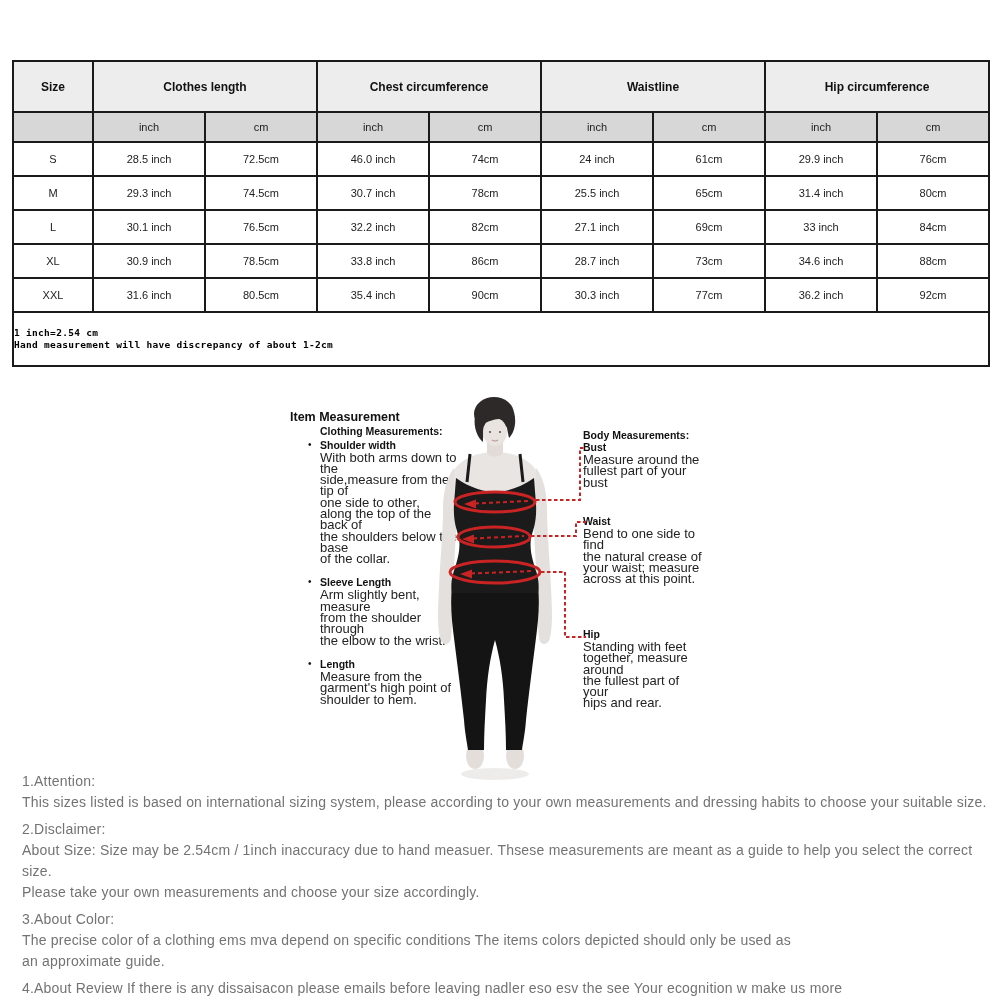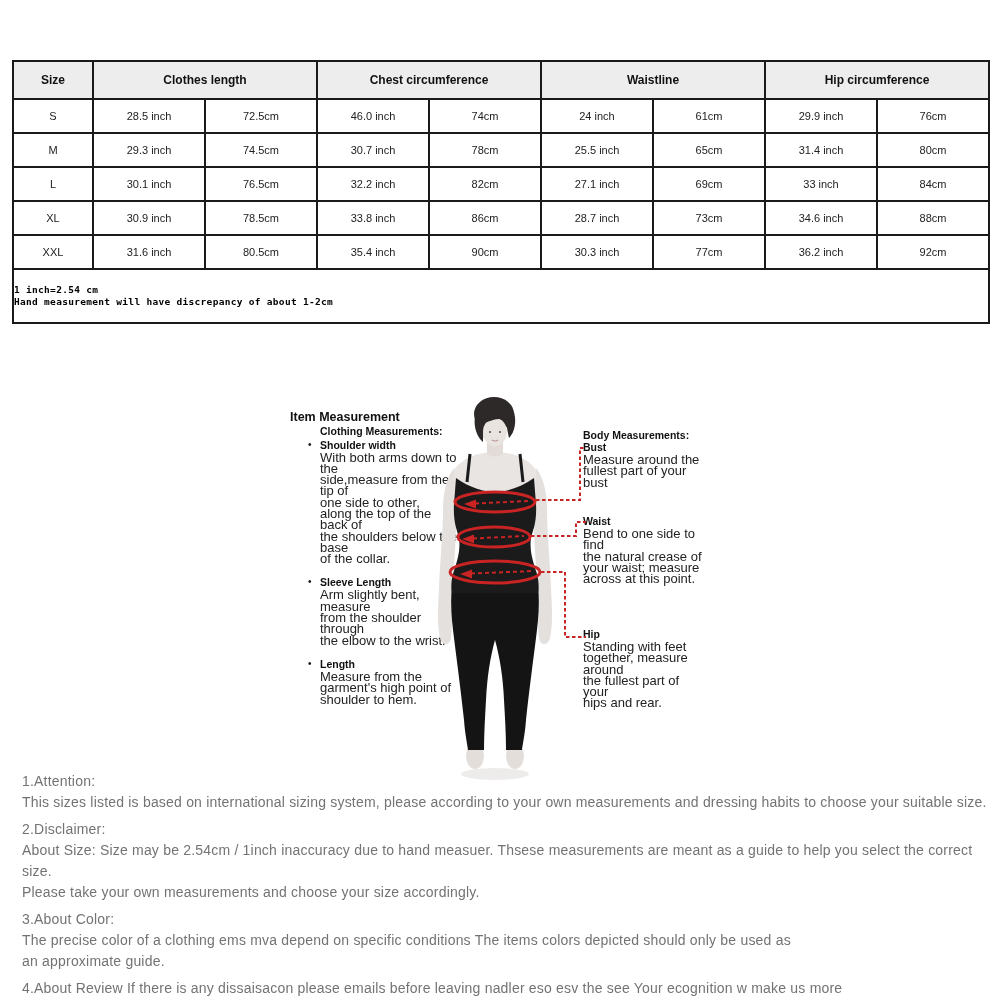--- a/index.html
+++ b/index.html
@@ -14,21 +14,21 @@
 
   
   .size-table {
     position:absolute; left:12px; top:60px; width:976px;
     border-collapse:collapse; table-layout:fixed;
   }
   .size-table th, .size-table td {
     border:2px solid #1a1a1a; text-align:center; vertical-align:middle;
     overflow:hidden; white-space:nowrap;
   }
-  .size-table tr.h1 th { height:38px; background:#ededed; font-size:12px; font-weight:bold; color:#111; }
+  .size-table tr.h1 th { height:51px; background:#ededed; font-size:12px; font-weight:bold; color:#111; }
   .size-table tr.h2 th { height:30px; background:#d7d7d7; font-size:11px; font-weight:normal; color:#222; }
   .size-table tbody td { height:34px; font-size:11px; background:#fff; color:#222; }
   .size-table tr.foot td { height:54px; background:#fff; }
   .footnote {
     font-family:"DejaVu Sans Mono","Liberation Mono",monospace;
     font-weight:bold; font-size:9.5px; line-height:12.5px; letter-spacing:0.3px; color:#000;
     text-align:left;
   }
 
   
@@ -71,20 +71,31 @@
         <col style="width:112px">
         <col style="width:112px">
     </colgroup>
     <thead>
       <tr class="h1">
         <th>Size</th>
         <th colspan="2">Clothes length</th>
         <th colspan="2">Chest circumference</th>
         <th colspan="2">Waistline</th>
         <th colspan="2">Hip circumference</th>
+      </tr>
+      <tr class="h2">
+        <th></th>
+        <th>inch</th>
+        <th>cm</th>
+        <th>inch</th>
+        <th>cm</th>
+        <th>inch</th>
+        <th>cm</th>
+        <th>inch</th>
+        <th>cm</th>
       </tr>
     </thead>
     <tbody>
       <tr>
         <td>S</td>
         <td>28.5 inch</td>
         <td>72.5cm</td>
         <td>46.0 inch</td>
         <td>74cm</td>
         <td>24 inch</td>

